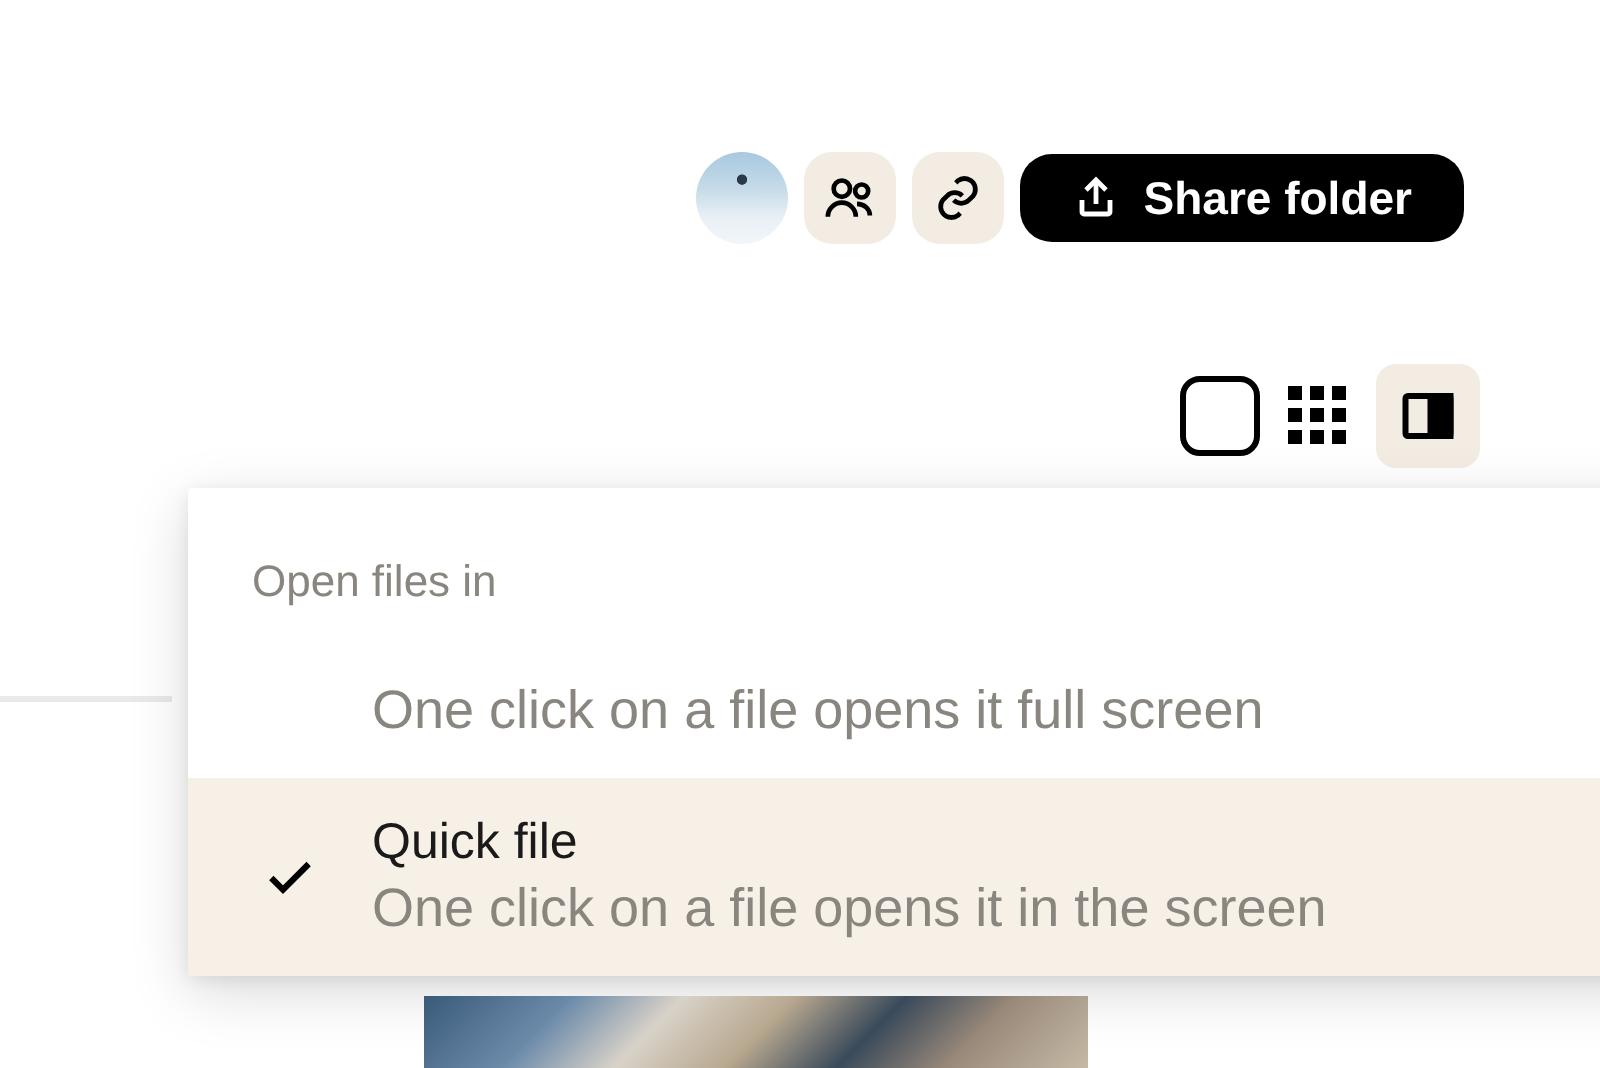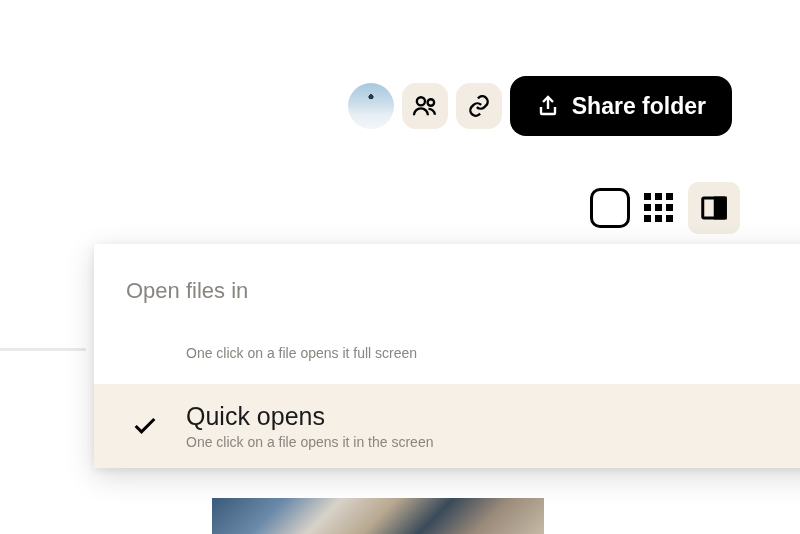--- a/index.html
+++ b/index.html
@@ -32,21 +32,21 @@
     .pill {
       width: 46px;
       height: 46px;
       border-radius: 14px;
       display: flex;
       align-items: center;
       justify-content: center;
     }
     .pill-beige { background: #f2ece2; }
     .share-btn {
-      height: 60px;
+      height: 44px;
       padding: 0 26px;
       background: #000;
       color: #fff;
       border: none;
       border-radius: 16px;
       font-size: 23px;
       font-weight: 700;
       display: flex;
       align-items: center;
       gap: 12px;
@@ -136,21 +136,21 @@
     .option-text {
       flex: 1;
     }
     .option-title {
       font-size: 25px;
       font-weight: 500;
       color: #1a1a1a;
       margin-bottom: 3px;
     }
     .option-desc {
-      font-size: 14px;
+      font-size: 27px;
       color: #89857f;
     }
     .option-icon {
       width: 30px;
       display: flex;
       justify-content: center;
     }
 
     
     .bottom-thumb {
@@ -244,21 +244,21 @@
 
   <div class="dropdown-option selected">
     <div class="check-col">
       <span>
         <svg width="28" height="28" viewBox="0 0 24 24" fill="none" stroke="#000" stroke-width="2.6">
           <path d="M4 12l5 5L20 6"></path>
         </svg>
       </span>
     </div>
     <div class="option-text">
-      <div class="option-title">Quick opens</div>
+      <div class="option-title">Quick file</div>
       <div class="option-desc">One click on a file opens it in the screen</div>
     </div>
     <div class="option-icon">
       <svg width="26" height="26" viewBox="0 0 24 24" fill="none" stroke="#000" stroke-width="2.4">
         <rect x="3" y="4" width="18" height="16" rx="1"></rect>
         <rect x="13" y="4" width="8" height="16" fill="#000"></rect>
       </svg>
     </div>
   </div>
 </div>

